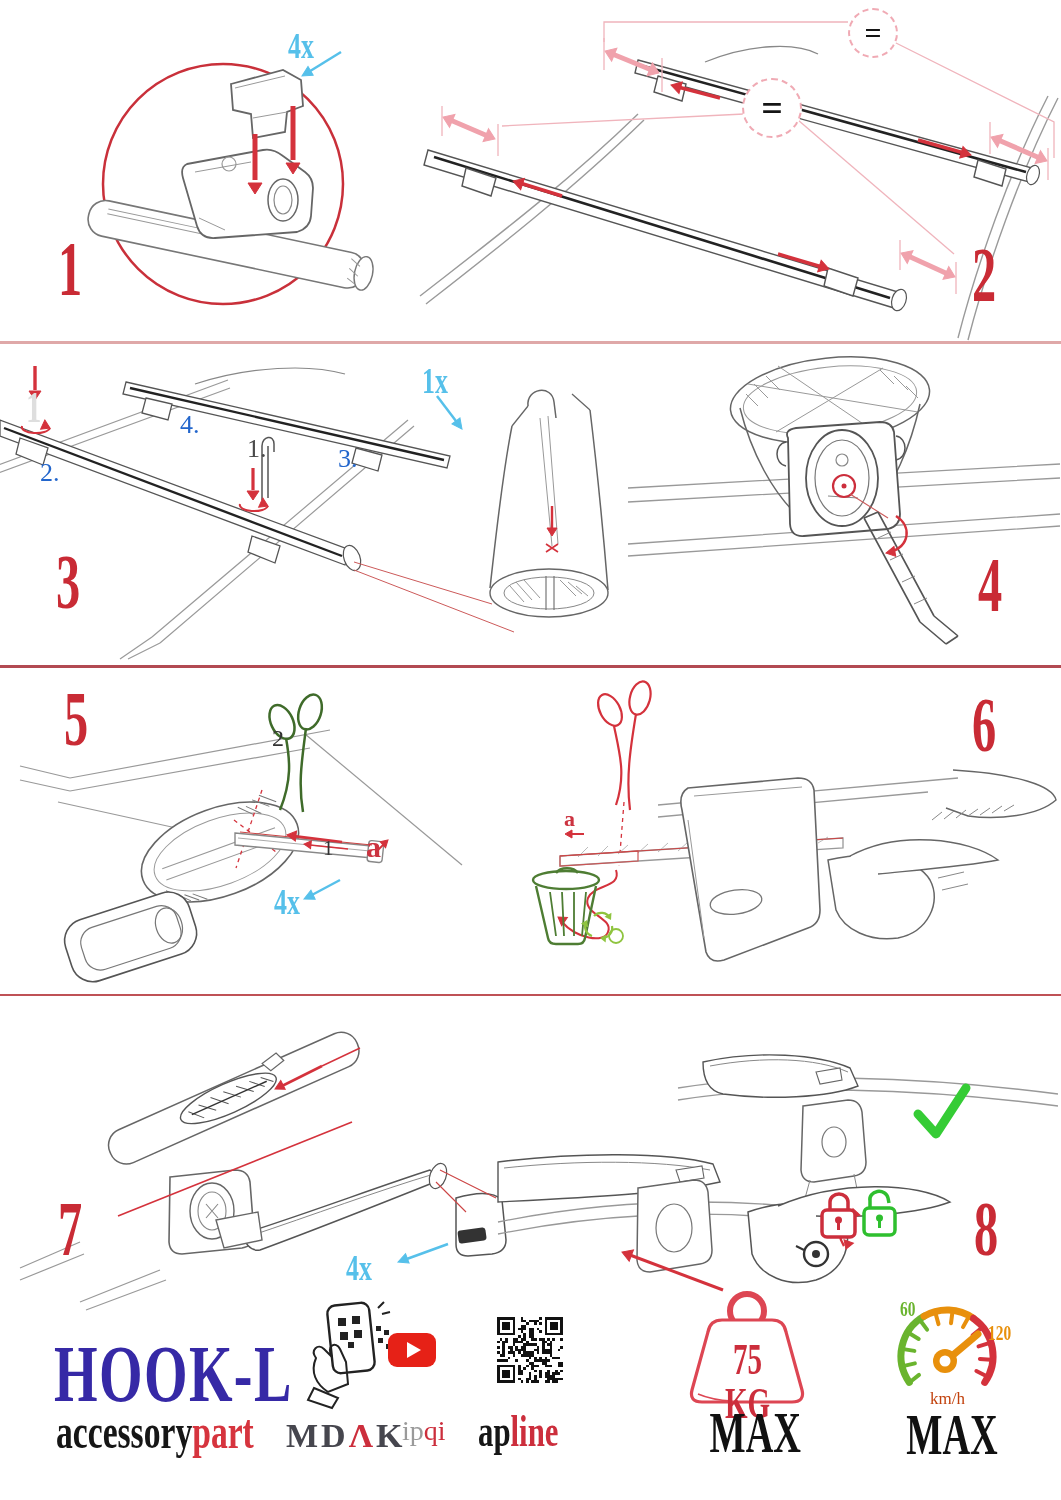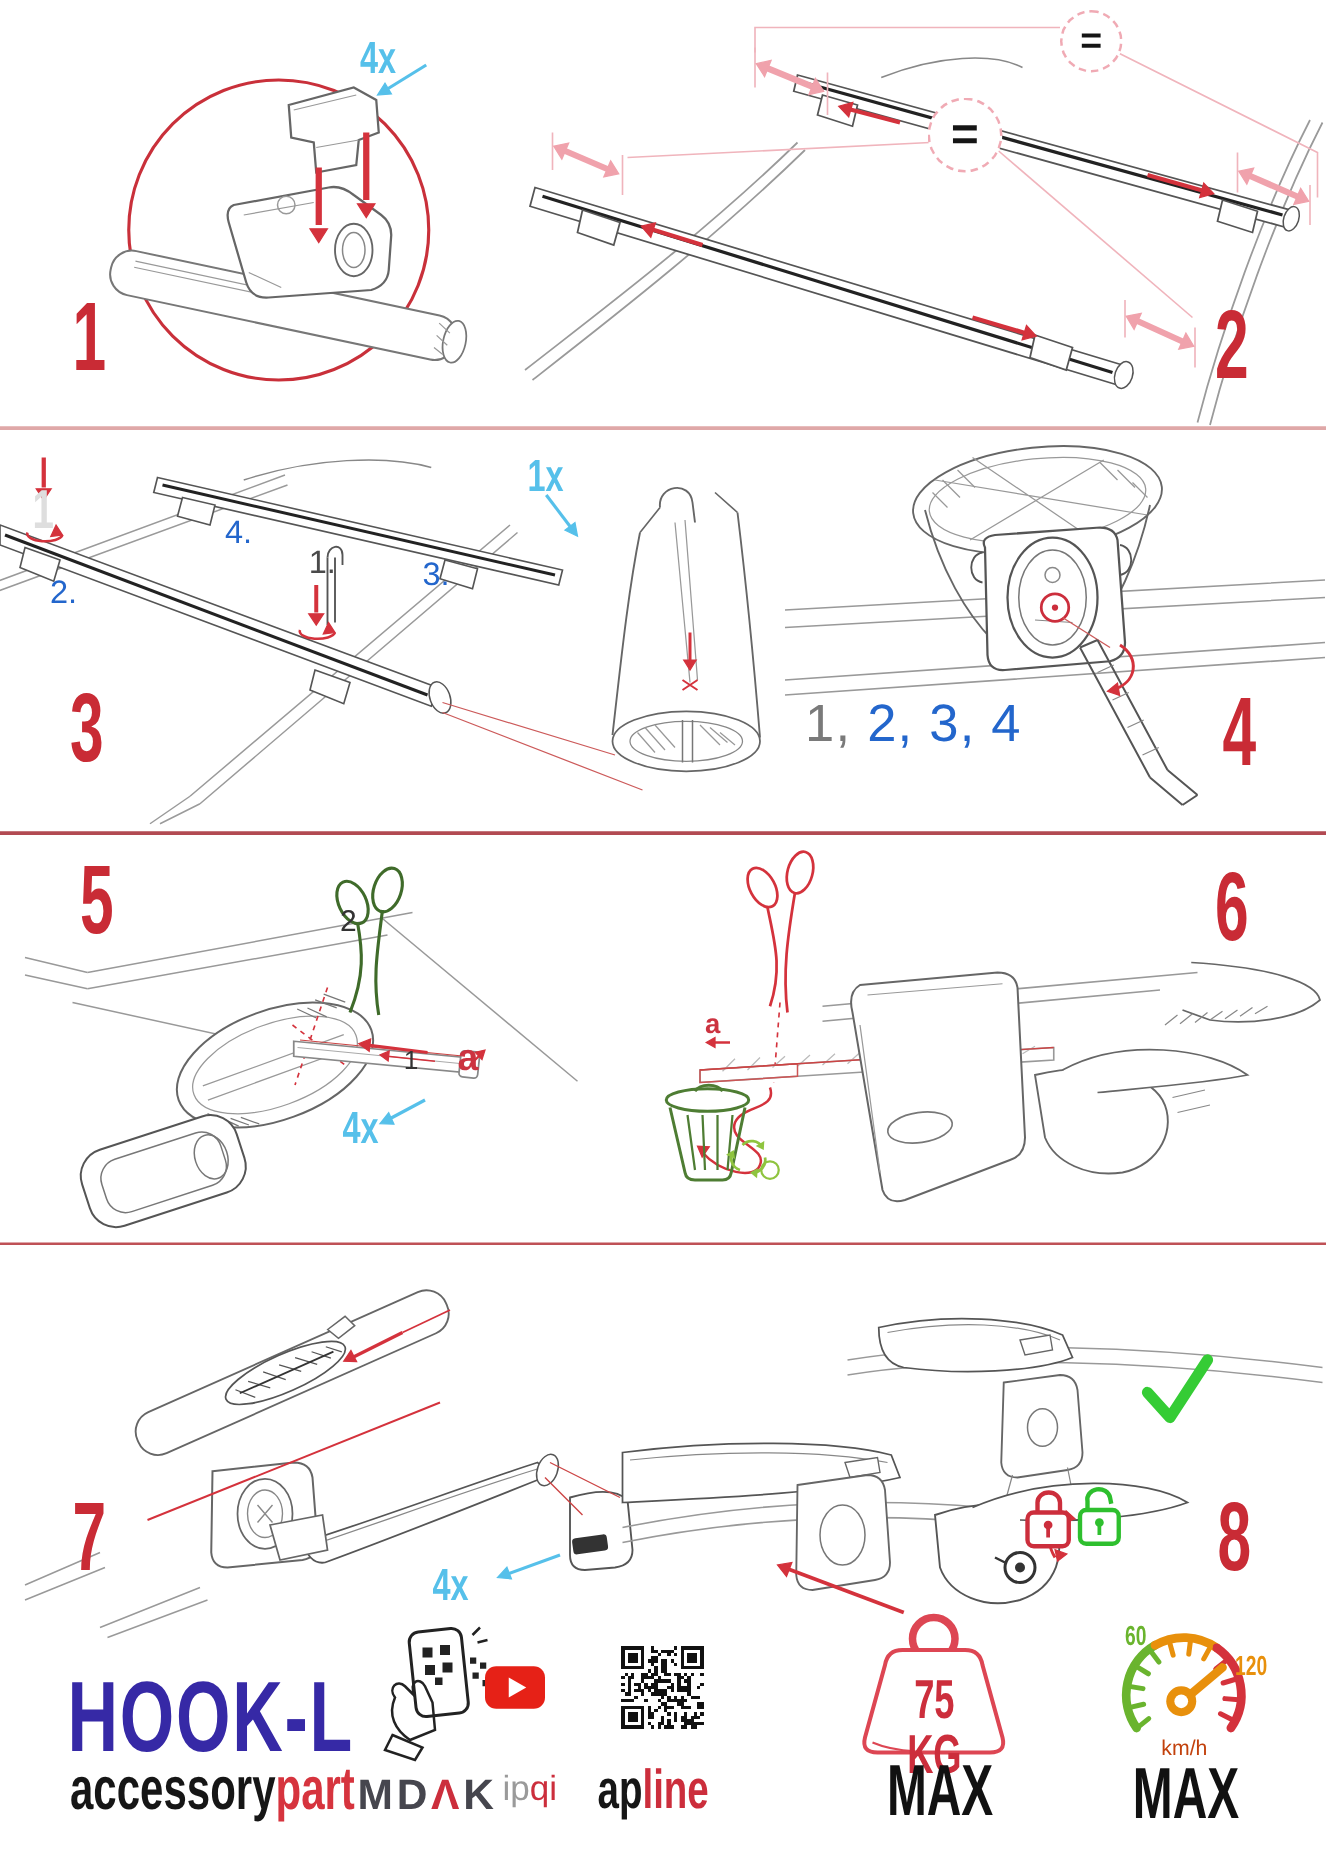--- a/index.html
+++ b/index.html
@@ -1,17 +1,17 @@
 <!DOCTYPE html>
 <html><head>
 <meta charset="utf-8">
 <style>
   html,body{margin:0;padding:0;background:#fff;}
   .page{position:relative;width:1061px;height:1500px;background:#ffffff;overflow:hidden;
-        font-family:Liberation Sans, sans-serif;}
+        font-family:Liberation Serif, serif;}
   .abs{position:absolute;}
   svg.abs{overflow:visible;}
   .step-num{position:absolute;color:#c92b35;font-weight:bold;font-size:78px;line-height:1;
             transform:scaleX(0.62);transform-origin:left top;letter-spacing:-2px;}
   .cond{transform:scaleX(0.70);transform-origin:left top;font-weight:bold;}
   .cond-c{transform:scaleX(0.66);transform-origin:center top;font-weight:bold;}
   .cyan-label{position:absolute;color:#56c0ea;font-weight:bold;font-size:36px;line-height:1;
               transform:scaleX(0.72);transform-origin:left top;}
   .blue-label{position:absolute;color:#2366cc;font-size:26px;line-height:1;}
   .gray-label{position:absolute;color:#4a4a4a;font-size:26px;line-height:1;}
@@ -242,23 +242,20 @@
     <g stroke="#555" stroke-width="1.6" fill="none">
       <path d="M236,172 L292,276 M250,166 L306,270 M236,172 L250,166"></path>
       <path d="M292,276 L318,298 M306,270 L330,290 M318,298 L330,290"></path>
       <path d="M250,192 L263,186 M262,214 L275,208 M274,236 L287,230 M286,258 L299,252" stroke="#888" stroke-width="1"></path>
     </g>
     <g stroke="#d4323c" fill="#d4323c">
       <path d="M268,170 C 284,180 282,200 262,206" stroke-width="2.4" fill="none"></path>
       <polygon points="-9,-5 0,0 -9,5" transform="translate(258,207) rotate(170)"></polygon>
     </g>
   </svg>
-  <div class="seq-text" style="left:644px;top:558px;">
-    <span style="color:#7a7a7a;">1, </span><span style="color:#2366cc;">2, 3, 4</span>
-  </div>
   <div class="step-num" style="left:978px;top:546px;">4</div>
 
   <div class="sep" style="top:665px;height:3px;background:#b24a52;"></div>
 
   <svg class="abs" style="left:10px;top:670px;" width="455" height="325" viewBox="0 0 455 325">
     <g stroke="#999" stroke-width="1.2" fill="none">
       <path d="M60,108 L320,60 M60,121 L300,78 M48,132 L230,172"></path>
       <path d="M295,64 L452,195"></path>
       <path d="M10,96 L60,108 M10,110 L60,121"></path>
     </g>

